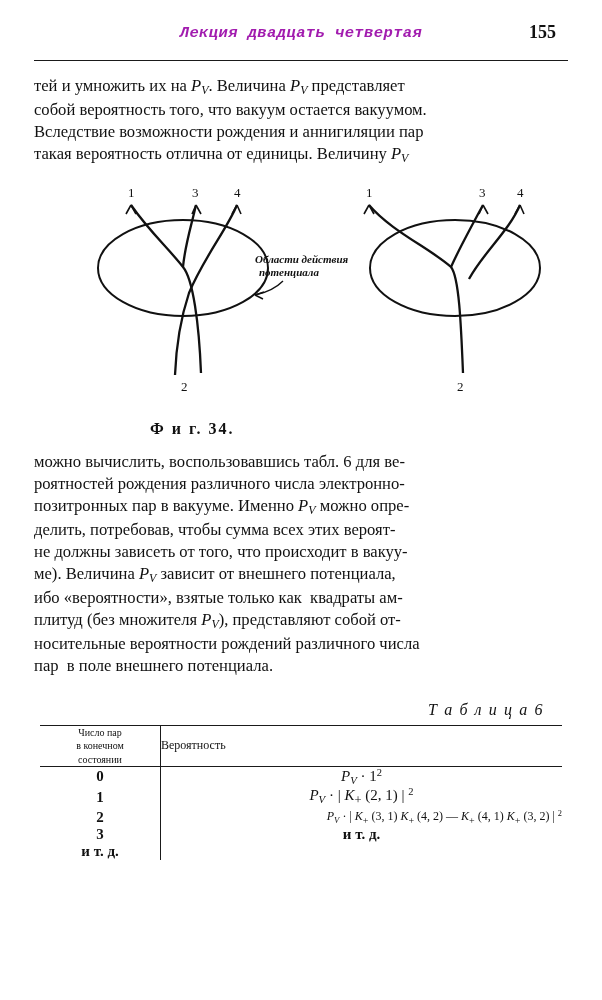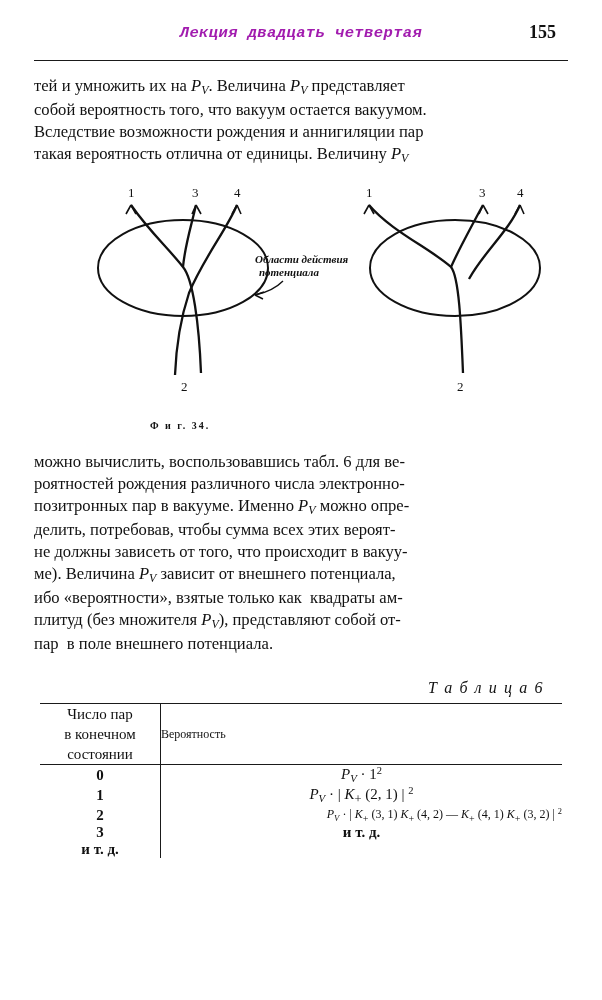--- a/index.html
+++ b/index.html
@@ -67,21 +67,21 @@
   .sub { font-size: 0.72em; vertical-align: -0.28em; font-style: italic;}
   
   .figure {
     position: relative;
     margin: 16px 0 0 0;
     height: 250px;
   }
   .figure svg { display: block; margin: 0 auto; }
   .fig-caption {
     margin: 2px 0 16px 150px;
-    font-size: 10px;
+    font-size: 16px;
     font-weight: bold;
     letter-spacing: 2px;
     font-family: "Liberation Serif", serif;
   }
   
   .table-wrap {
     margin: 24px 40px 0 40px;
     position: relative;
   }
   .table-title {
@@ -102,21 +102,21 @@
     vertical-align: middle;
   }
   .tbl-top-line { border-top: 1.5px solid #1a1a1a; }
   .tbl-mid-line { border-bottom: 1.5px solid #1a1a1a; }
   .col-left {
     width: 120px;
     text-align: center;
     border-right: 1.5px solid #1a1a1a;
   }
   .hdr-cell {
-    font-size: 15px;
+    font-size: 10px;
     line-height: 1.35;
     text-align: center;
     padding: 9px 4px 9px 4px;
     font-family: "Liberation Serif", serif;
   }
   .hdr-right {
     font-size: 12px;
     padding: 9px 4px;
   }
   .row-cell-left {
@@ -194,20 +194,21 @@
 
   <div class="para" style="margin-top:18px;">
     <p>можно вычислить, воспользовавшись табл. 6 для ве-</p>
     <p>роятностей рождения различного числа электронно-</p>
     <p>позитронных пар в вакууме. Именно <i class="var">P</i><span class="sub">V</span> можно опре-</p>
     <p>делить, потребовав, чтобы сумма всех этих вероят-</p>
     <p>не должны зависеть от того, что происходит в вакуу-</p>
     <p>ме). Величина <i class="var">P</i><span class="sub">V</span> зависит от внешнего потенциала,</p>
     <p>ибо «вероятности», взятые только как&nbsp; квадраты ам-</p>
     <p>плитуд (без множителя <i class="var">P</i><span class="sub">V</span>), представляют собой от-</p>
+    <p>носительные вероятности рождений различного числа</p>
     <p class="lastline">пар&nbsp; в поле внешнего потенциала.</p>
   </div>
 
   <div class="table-wrap">
     <div class="table-title">Т а б л и ц а  6</div>
     <table class="tbl">
       <thead>
         <tr class="tbl-top-line tbl-mid-line">
           <td class="col-left hdr-cell">
             <div>Число пар</div>

